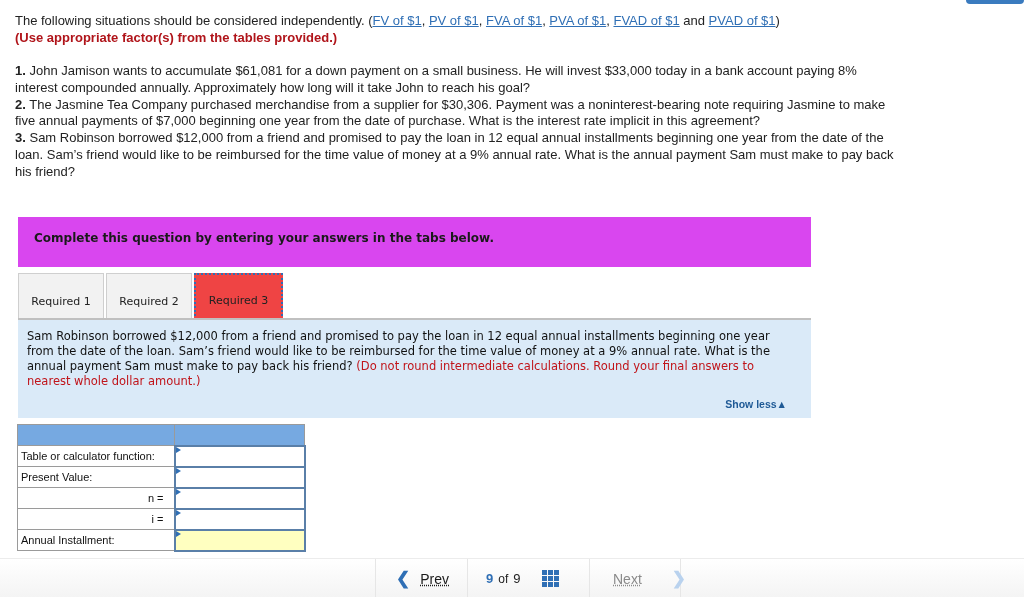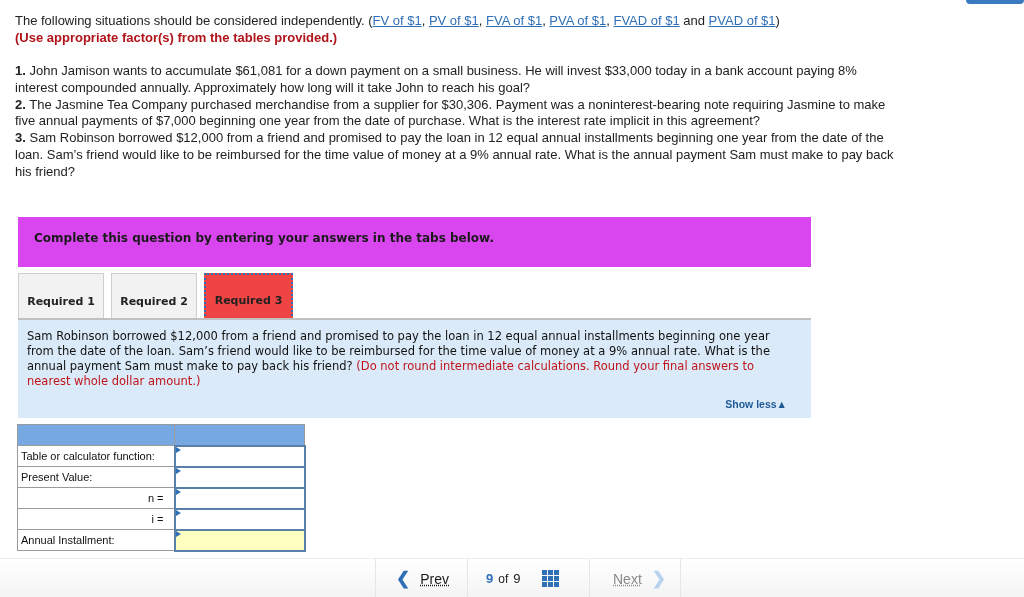--- a/index.html
+++ b/index.html
@@ -12,21 +12,21 @@
   .intro a { color: #2f6fb5; }
   .intro .red { color: #b0141a; font-weight: bold; }
 
   .questions { position: absolute; left: 15px; top: 63px; width: 885px; font-size: 13px; line-height: 16.8px; color: #222; }
   .questions p b { font-weight: bold; }
 
   .instruction-box { position: absolute; left: 18px; top: 217px; width: 793px; height: 50px; background: #d946ef; }
   .instruction-box span { position: absolute; left: 16px; top: 14px; font-family: "DejaVu Sans", sans-serif; font-weight: bold; font-size: 12px; color: #1a1a1a; }
 
   .tabs { position: absolute; left: 18px; top: 273px; height: 46px; display: flex; }
-  .tab { height: 55px; border: 1px solid #cfcfcf; border-bottom: none; background: #f2f2f2; font-family: "DejaVu Sans", sans-serif; font-size: 11px; color: #222; display: flex; align-items: center; justify-content: center; cursor: pointer; margin-right: 7px; font-weight: bold; }
+  .tab { height: 55px; border: 1px solid #cfcfcf; border-bottom: none; background: #f2f2f2; font-family: "DejaVu Sans", sans-serif; font-size: 11px; color: #222; display: flex; align-items: center; justify-content: center; cursor: pointer; margin-right: 2px; }
   .tab.t1 { width: 86px; }
   .tab.t2 { width: 86px; }
   .tab.active { width: 89px; background: #ef4444; border: 1px dotted #2f6fb5; border-width: 2px; }
 
   .tab-panel { position: absolute; left: 18px; top: 318px; width: 793px; height: 100px; background: #daeaf8; border-top: 2px solid #c0c0c0; }
   .panel-text { position: absolute; left: 9px; top: 9px; width: 770px; font-family: "DejaVu Sans", sans-serif; font-size: 11.5px; line-height: 15px; color: #111; }
   .panel-text .red { color: #c0141a; }
   .show-less { position: absolute; right: 24px; top: 78px; font-family: Liberation Sans, sans-serif; font-weight: bold; font-size: 10.5px; color: #1f5a96; cursor: pointer; }
 
   table.calc { position: absolute; left: 17px; top: 424px; border-collapse: collapse; font-family: "Liberation Sans", sans-serif; font-size: 11px; }
@@ -43,21 +43,21 @@
   .nav { position: absolute; left: 375px; top: 0; height: 39px; display: flex; align-items: center; }
   .nav-seg { height: 39px; display: flex; align-items: center; border-left: 1px solid #e6e6e6; }
   .nav-prev { width: 92px; padding-left: 20px; font-size: 14px; color: #1a1a1a; cursor: pointer; }
   .nav-prev .chev { color: #2f6fb5; font-weight: bold; font-size: 17px; margin-right: 10px; }
   .nav-prev .lbl { text-decoration: underline dotted; }
   .nav-page { width: 122px; padding-left: 18px; font-size: 13px; color: #222; }
   .nav-page .cur { color: #2f6fb5; font-weight: bold; margin-right: 5px; }
   .nav-page .of { font-size: 12px; margin-right: 5px; }
   .grid-icon { display: inline-grid; grid-template-columns: repeat(3, 5px); grid-gap: 1px; margin-left: 22px; cursor: pointer; }
   .grid-icon i { display: block; width: 5px; height: 5px; background: #2f6fb5; }
-  .nav-next { width: 92px; padding-left: 23px; font-size: 14px; color: #8a8a8a; border-right: 1px solid #e6e6e6; cursor: pointer; }
+  .nav-next { width: 92px; padding-left: 23px; font-size: 14px; color: #8a8a8a; border-right: 1px solid #e6e6e6; cursor: pointer; gap: 20px; }
   .nav-next .lbl { text-decoration: underline dotted; }
   .nav-next .chev { color: #b9d2ee; font-weight: bold; font-size: 17px; margin-left: 10px; }
 </style>
 </head>
 <body>
 
 <div class="top-accent"></div>
 
 <div class="intro">
   <span>The following situations should be considered independently. (</span><a href="#">FV of $1</a><span>, </span><a href="#">PV of $1</a><span>, </span><a href="#">FVA of $1</a><span>, </span><a href="#">PVA of $1</a><span>, </span><a href="#">FVAD of $1</a><span> and </span><a href="#">PVAD of $1</a><span>)</span><br>

